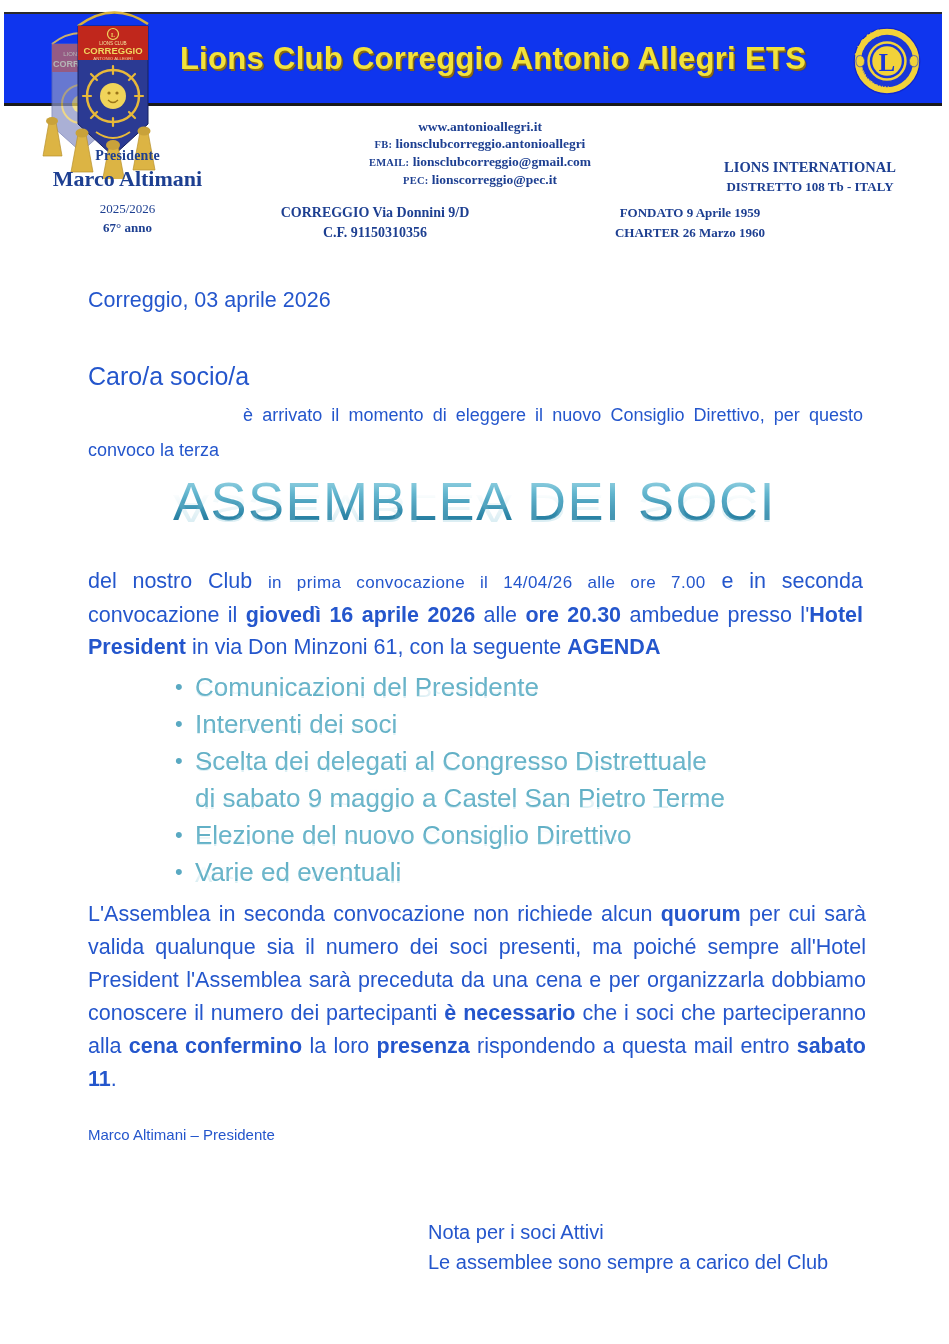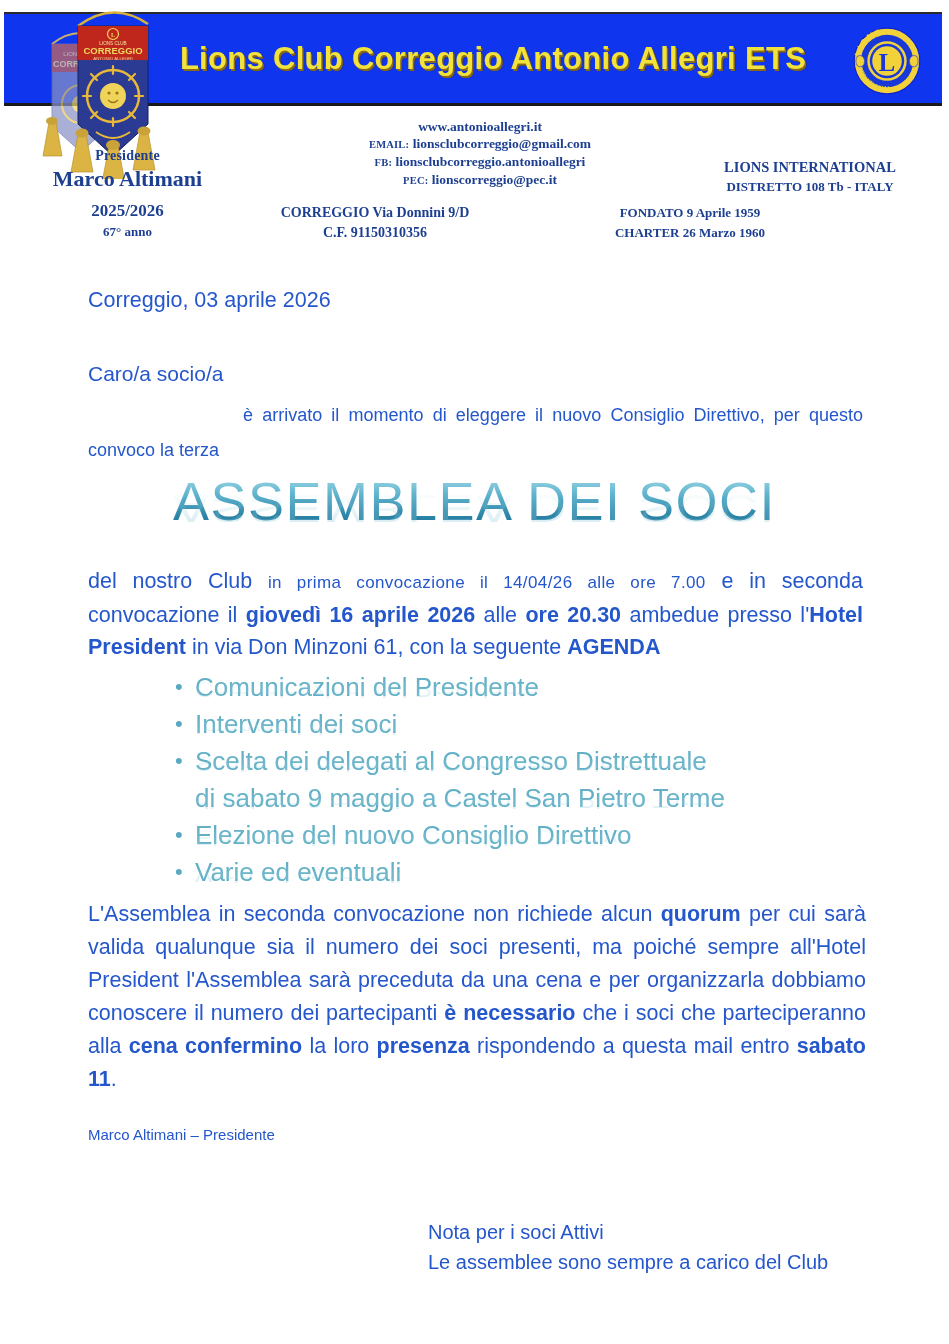--- a/index.html
+++ b/index.html
@@ -74,21 +74,21 @@
     position: absolute;
     left: 0px;
     top: 148px;
     width: 255px;
     text-align: center;
     font-family: "Liberation Serif", serif;
     color: #1d3f91;
   }
   .lh-left .role { font-size: 14px; font-weight: bold; letter-spacing: .2px; }
   .lh-left .pres-name { font-size: 22px; font-weight: bold; margin-top: 2px; }
-  .lh-left .years { font-size: 17px; font-weight: bold; margin-top: 9px; }
+  .lh-left .years { font-size: 13px; font-weight: normal; margin-top: 9px; }
   .lh-left .anno  { font-size: 13px; font-weight: bold; margin-top: 3px; }
 
   .lh-web {
     position: absolute;
     left: 300px;
     top: 118px;
     width: 360px;
     text-align: center;
     font-family: "Liberation Serif", serif;
     color: #1d3f91;
@@ -149,21 +149,21 @@
     position: absolute;
     left: 88px;
     top: 26px;
     font-size: 21.5px;
     color: #2456cc;
   }
   .greeting {
     position: absolute;
     left: 88px;
     top: 100px;
-    font-size: 21px;
+    font-size: 25px;
     color: #2456cc;
   }
   .intro {
     position: absolute;
     left: 88px;
     top: 136px;
     width: 775px;
     text-align: justify;
     font-size: 18px;
     line-height: 35px;
@@ -387,26 +387,26 @@
   <div class="lh-left">
     <div class="role">Presidente</div>
     <div class="pres-name">Marco Altimani</div>
     <div class="years">2025/2026</div>
     <div class="anno">67° anno</div>
   </div>
 
   <div class="lh-web">
     <div class="site">www.antonioallegri.it</div>
     <div class="row">
+      <span class="lbl">FB:</span>
+      <span>lionsclubcorreggio.antonioallegri</span>
+    </div>
+    <div class="row">
       <span class="lbl">EMAIL:</span>
       <span>lionsclubcorreggio@gmail.com</span>
-    </div>
-    <div class="row">
-      <span class="lbl">FB:</span>
-      <span>lionsclubcorreggio.antonioallegri</span>
     </div>
     <div class="row">
       <span class="lbl">PEC:</span>
       <span>lionscorreggio@pec.it</span>
     </div>
   </div>
 
   <div class="lh-addr">
     <div>CORREGGIO Via Donnini 9/D</div>
     <div>C.F. 91150310356</div>

